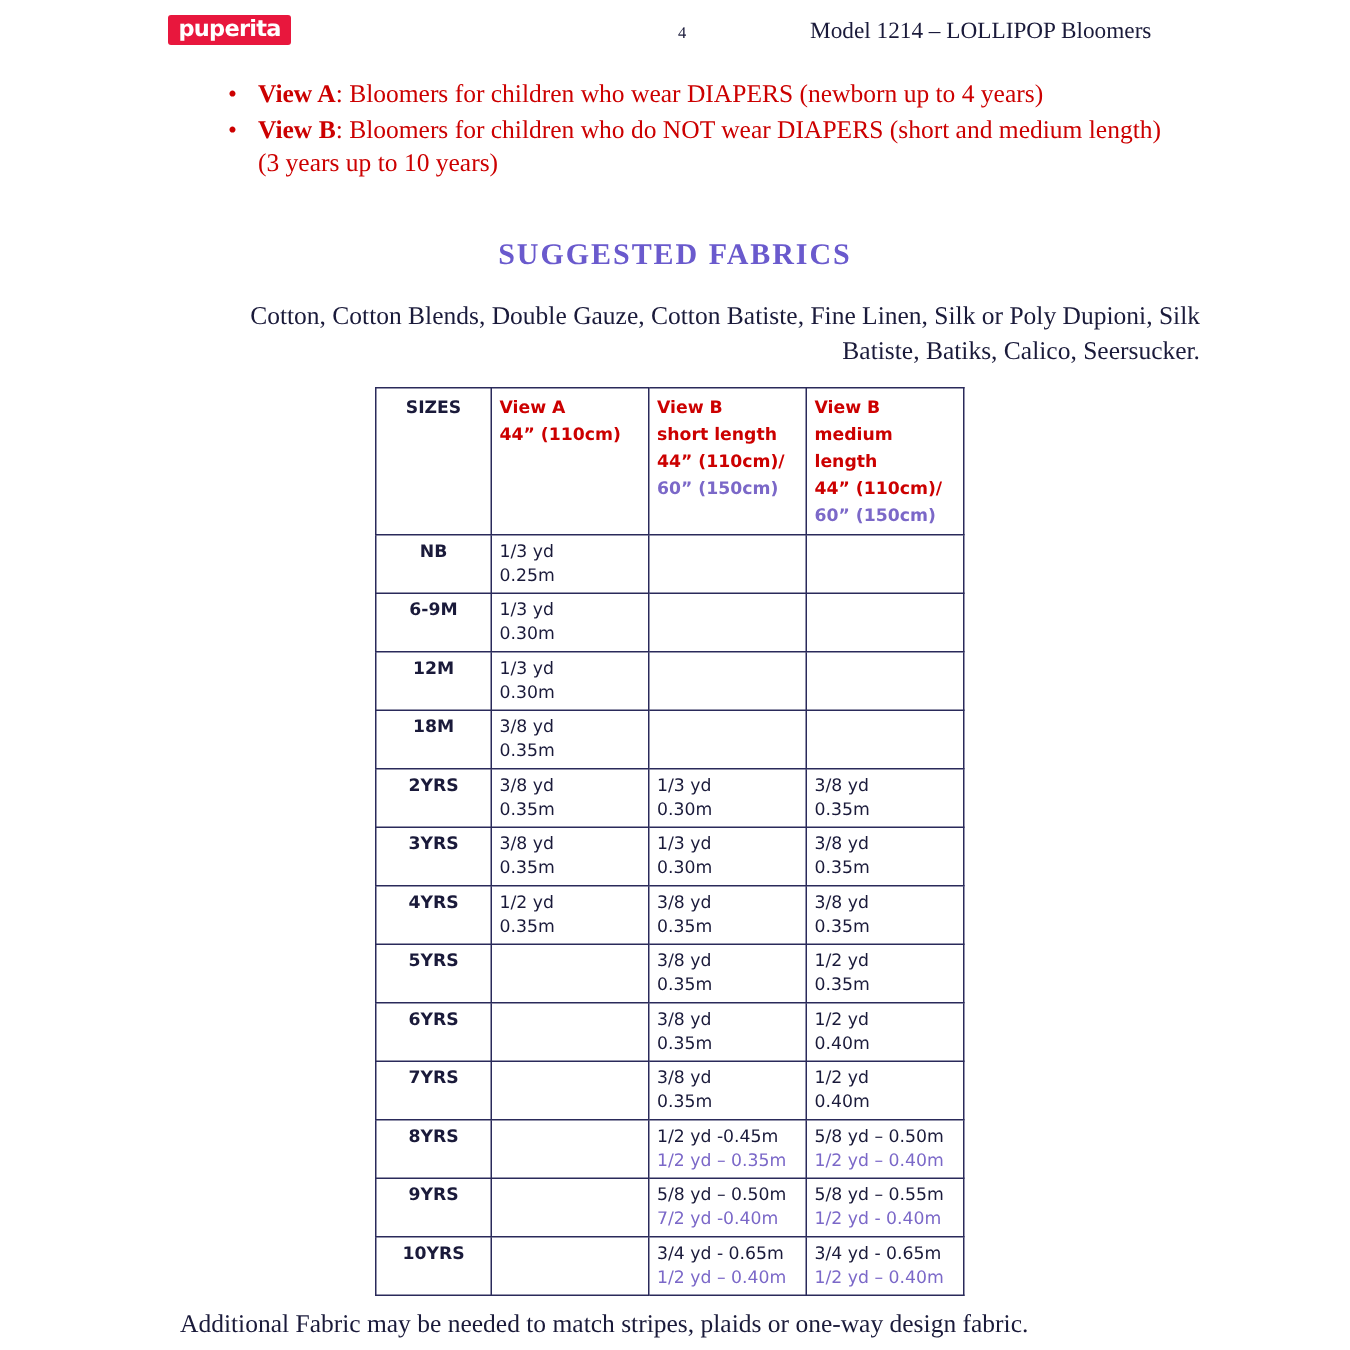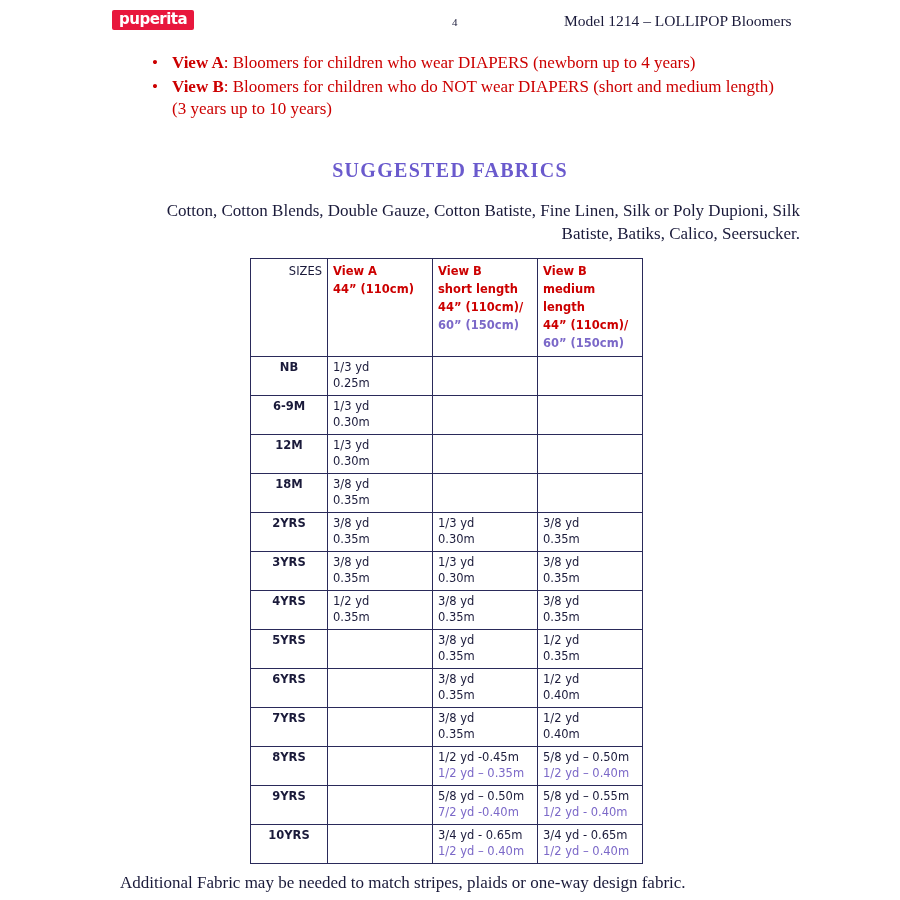--- a/index.html
+++ b/index.html
@@ -52,21 +52,20 @@
     color: #1a1a3a;
     font-family: "Liberation Serif", serif;
   }
   .model-title {
     position: absolute;
     left: 540px;
     top: 4px;
     font-size: 15.5px;
     color: #1a1a3a;
     font-family: "Liberation Serif", serif;
-    margin-left: 24px;
   }
 
   
   .views {
     position: absolute;
     top: 52px;
     left: 150px;
     width: 640px;
   }
   .views ul {
@@ -142,23 +141,23 @@
   .col-bm     { width: 94px; }
 
   thead th {
     font-weight: bold;
     color: #cc0000;
     text-align: left;
     height: 86px;
     line-height: 18px;
   }
   thead th.sizes-head {
-    text-align: right;
-    color: #1a1a3a;
-    font-weight: normal;
+    text-align: center;
+    color: #1a1a3a;
+    font-weight: bold;
     vertical-align: top;
   }
   thead .purple {
     color: #7b68c8;
     font-weight: bold;
   }
   tbody td.size-cell {
     text-align: center;
     font-weight: bold;
     color: #1a1a3a;

